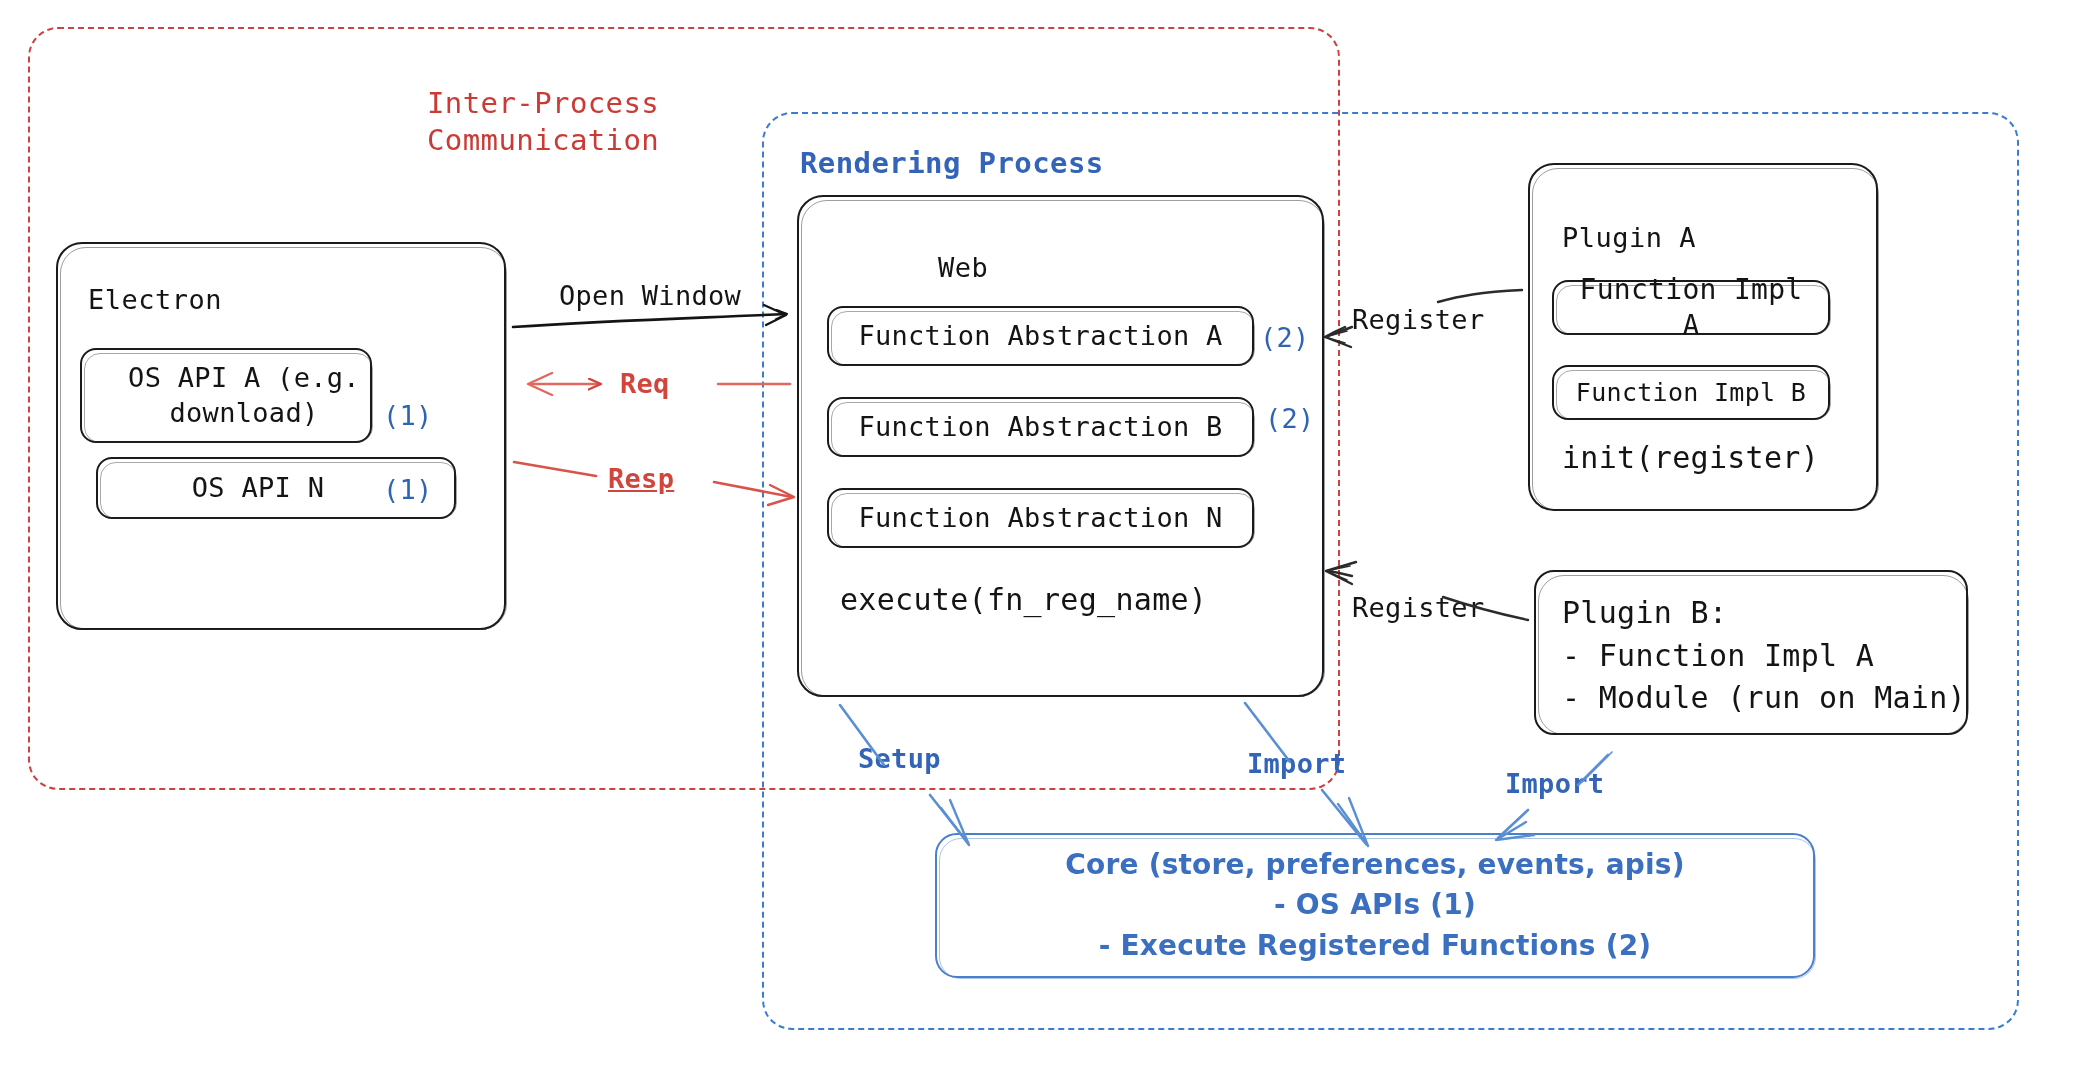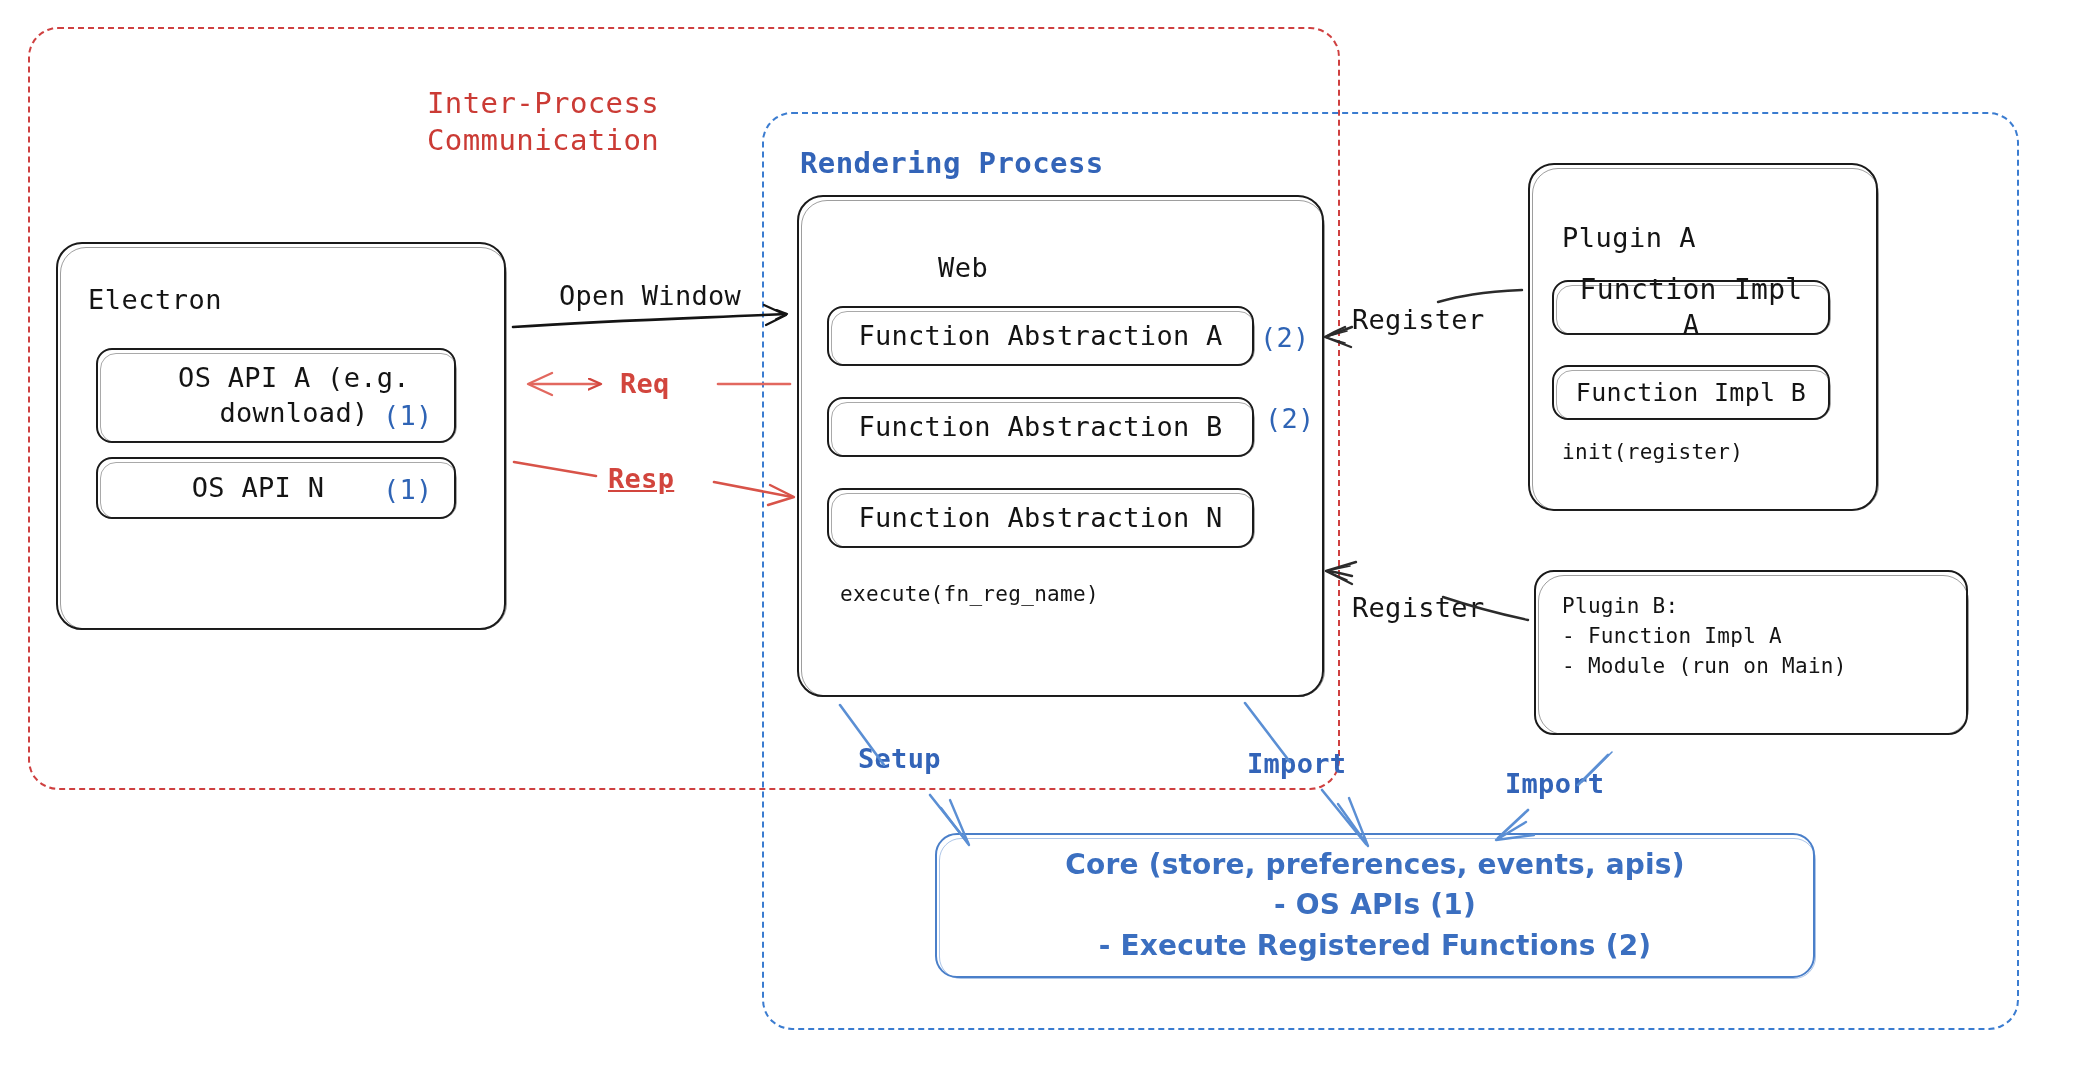--- a/index.html
+++ b/index.html
@@ -71,21 +71,21 @@
   .celltext {
     font-size: 27px;
     color: #141414;
     line-height: 1.28;
     letter-spacing: 0.3px;
     white-space: pre-line;
     padding: 0 10px;
   }
   .footline {
     position: absolute;
-    font-size: 21px;
+    font-size: 30px;
     color: #141414;
     letter-spacing: 0.3px;
     white-space: pre;
   }
   .badge {
     position: absolute;
     font-size: 27px;
     color: #2f64b5;
     letter-spacing: 0.3px;
     white-space: pre;
@@ -166,21 +166,21 @@
   <div class="region render" style="left:762px; top:112px; width:1257px; height:918px;"></div>
 
   <div class="region-title red" style="left:427px; top:85px; width:300px;">Inter-Process
 Communication</div>
 
   <div class="region-title blue" style="left:800px; top:145px; width:420px;">Rendering Process</div>
 
   <div class="rbox" style="left:56px; top:242px; width:450px; height:388px;"></div>
   <div class="boxlabel" style="left:88px; top:284px;">Electron</div>
 
-  <div class="inner" style="left:96px; top:348px; width:360px; height:95px;padding-left:36px;">
+  <div class="inner" style="left:80px; top:348px; width:292px; height:95px;padding-left:36px;">
     <span class="celltext">OS API A (e.g.
 download)</span>
   </div>
   <div class="badge" style="left:383px; top:400px;">(1)</div>
 
   <div class="inner" style="left:96px; top:457px; width:360px; height:62px;">
     <span class="celltext" style="margin-right:36px;text-align:center;">OS API N</span>
   </div>
   <div class="badge" style="left:383px; top:474px;">(1)</div>
 

